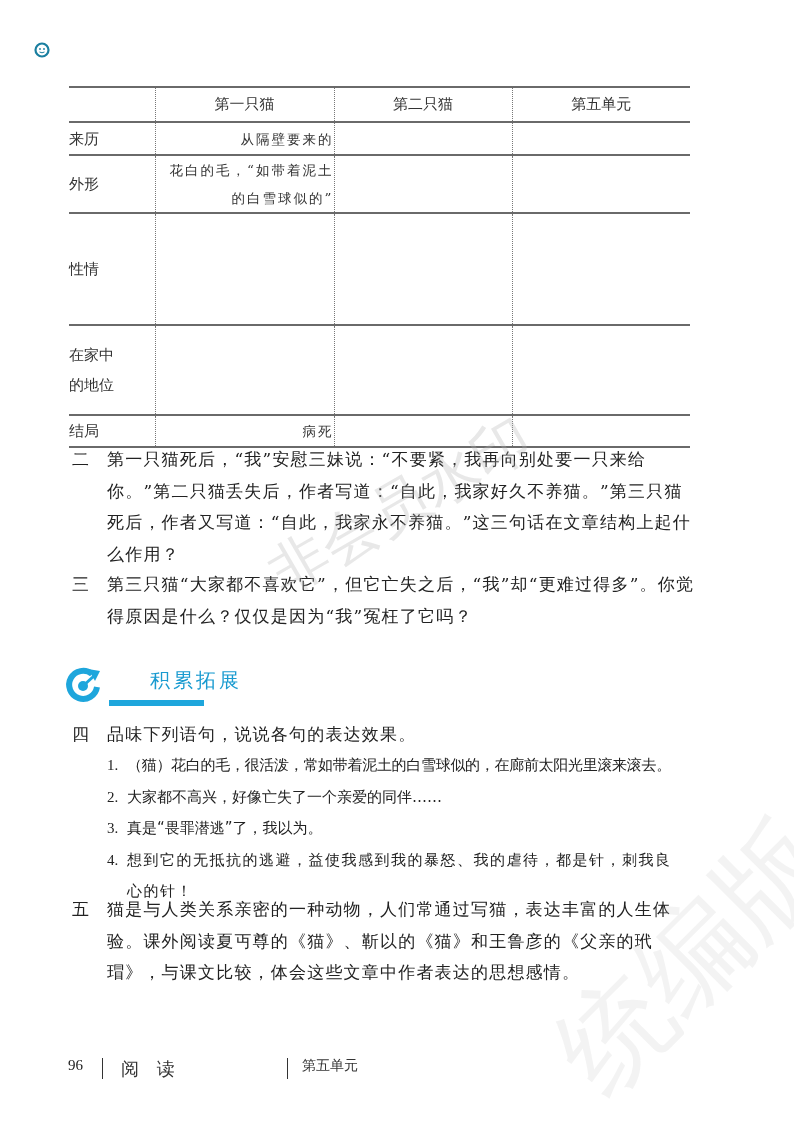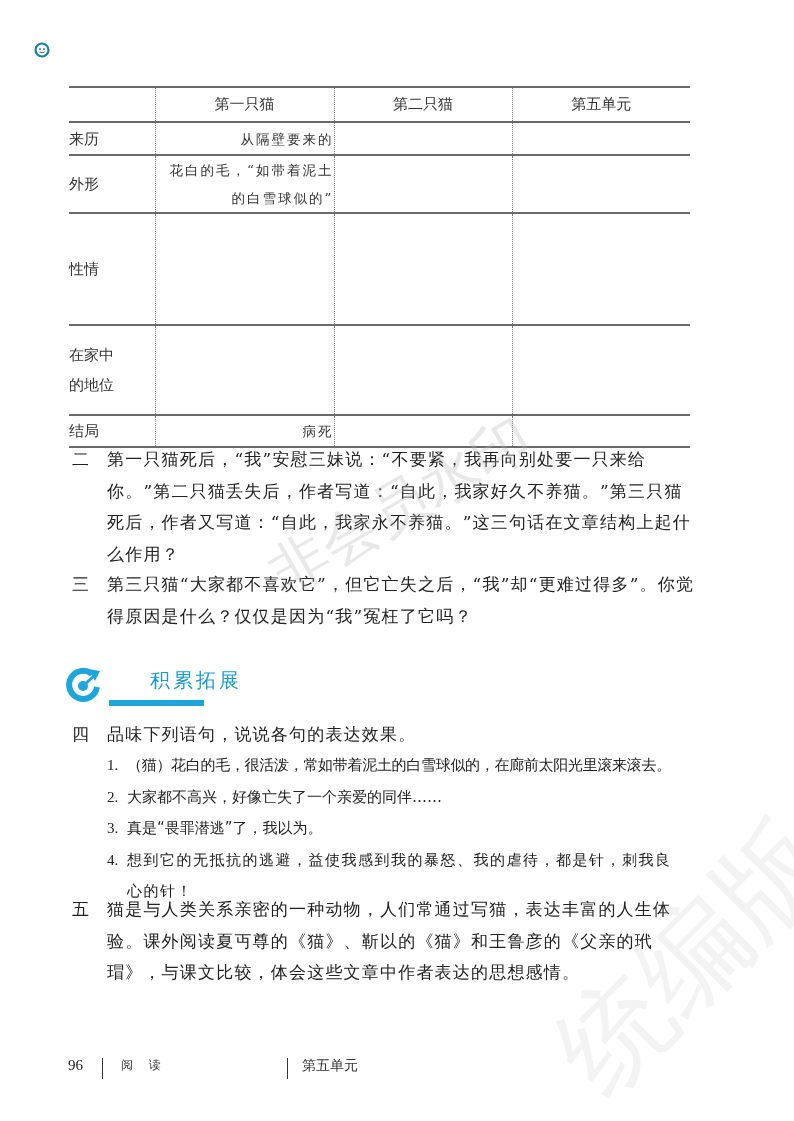--- a/index.html
+++ b/index.html
@@ -16,21 +16,21 @@
   .q .num { position:absolute; left:0; top:0; }
   .q .body { margin-left:35px; }
   .section-head { position:absolute; left:64px; top:665px; height:40px; }
   .section-head .title { position:absolute; left:46px; top:2px; font-size:20px; color:#1a9bd0; letter-spacing:3px; white-space:nowrap; font-family:"DejaVu Sans","Liberation Sans",sans-serif;margin-left:40px; }
   .section-head .bar { position:absolute; left:45px; top:35px; width:95px; height:6px; background:#1ea6dc; }
   .items { position:absolute; left:107px; width:600px; font-size:15px; line-height:31.5px; color:#222; font-family:"DejaVu Sans","Liberation Sans",sans-serif; }
   .items .it { position:relative; padding-left:20px; }
   .items .it .n { position:absolute; left:0; top:0; font-family:"Liberation Serif",serif; }
   .footer-num { position:absolute; left:68px; top:1057px; font-size:15px; font-family:"Liberation Serif",serif; }
   .vbar { position:absolute; width:1px; height:21px; background:#333; top:1058px; }
-  .footer-txt { position:absolute; top:1057px; font-size:12px; color:#333; letter-spacing:6px; font-family:"DejaVu Sans","Liberation Sans",sans-serif; }
+  .footer-txt { position:absolute; top:1057px; font-size:18px; color:#333; letter-spacing:6px; font-family:"DejaVu Sans","Liberation Sans",sans-serif; }
   .footer-unit { position:absolute; top:1057px; font-size:14px; color:#333; font-family:"DejaVu Sans","Liberation Sans",sans-serif; }
   .wm1 { position:absolute; left:255px; top:545px; font-size:58px; color:rgba(180,180,180,0.30); transform:rotate(-30deg); transform-origin:left top; white-space:nowrap; font-family:"DejaVu Sans","Liberation Sans",sans-serif; pointer-events:none; }
   .wm2 { position:absolute; left:525px; top:1020px; font-size:110px; color:rgba(200,200,200,0.22); transform:rotate(-45deg); transform-origin:left top; white-space:nowrap; font-family:"DejaVu Sans","Liberation Sans",sans-serif; pointer-events:none; }
   .credit { position:absolute; left:610px; top:1083px; font-size:19px; color:#333; font-family:"DejaVu Sans","Liberation Sans",sans-serif; text-shadow:1px 1px 0 #fff,-1px -1px 0 #bbb; white-space:nowrap;margin-top:44px; }
 </style>
 </head>
 <body>
 
 <svg class="smiley" viewBox="0 0 16 16">
   <circle cx="8" cy="8" r="6.5" fill="none" stroke="#1a7fa0" stroke-width="2.2"></circle>

